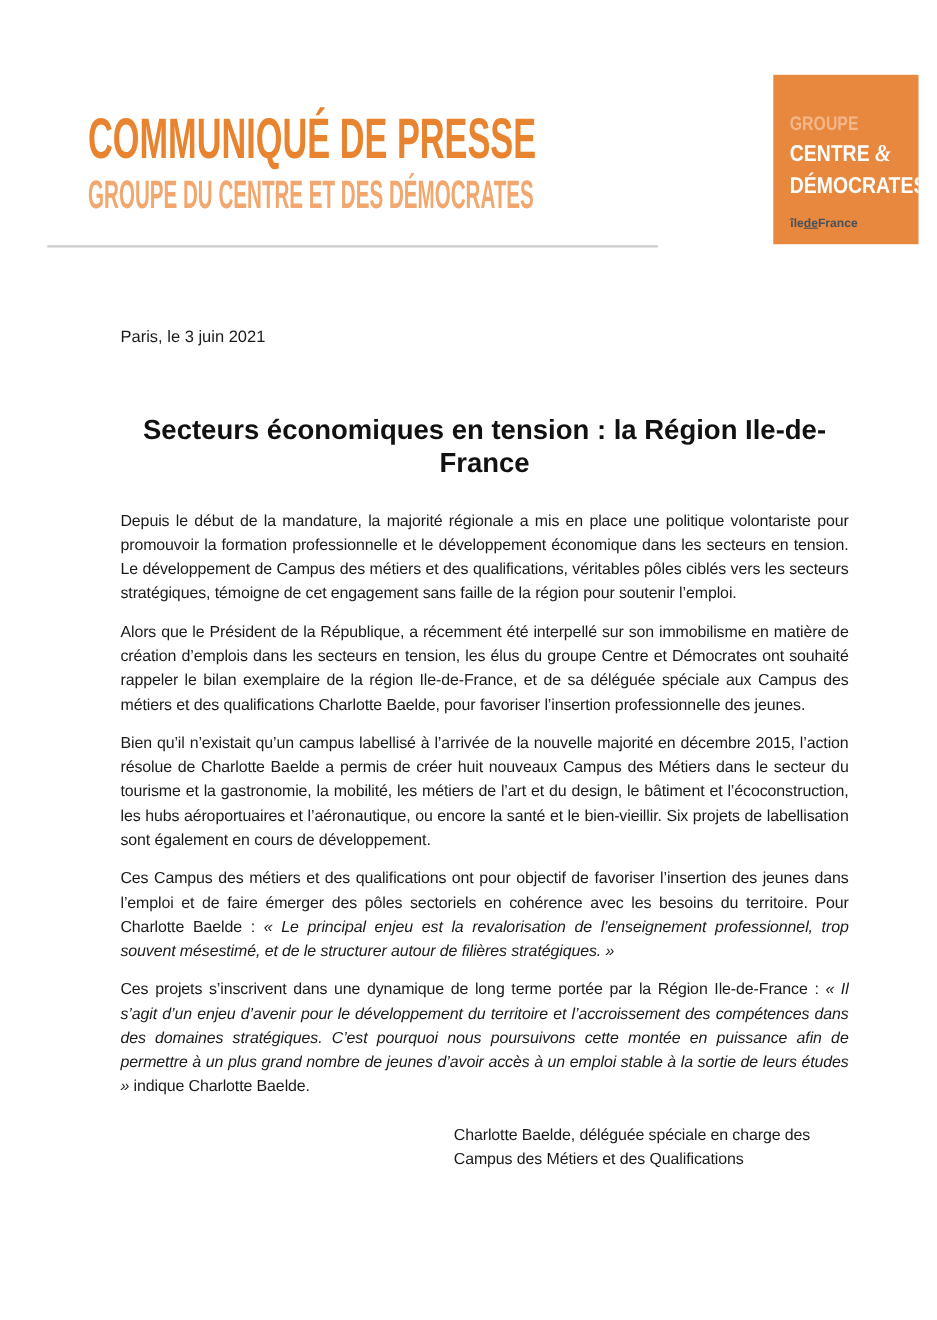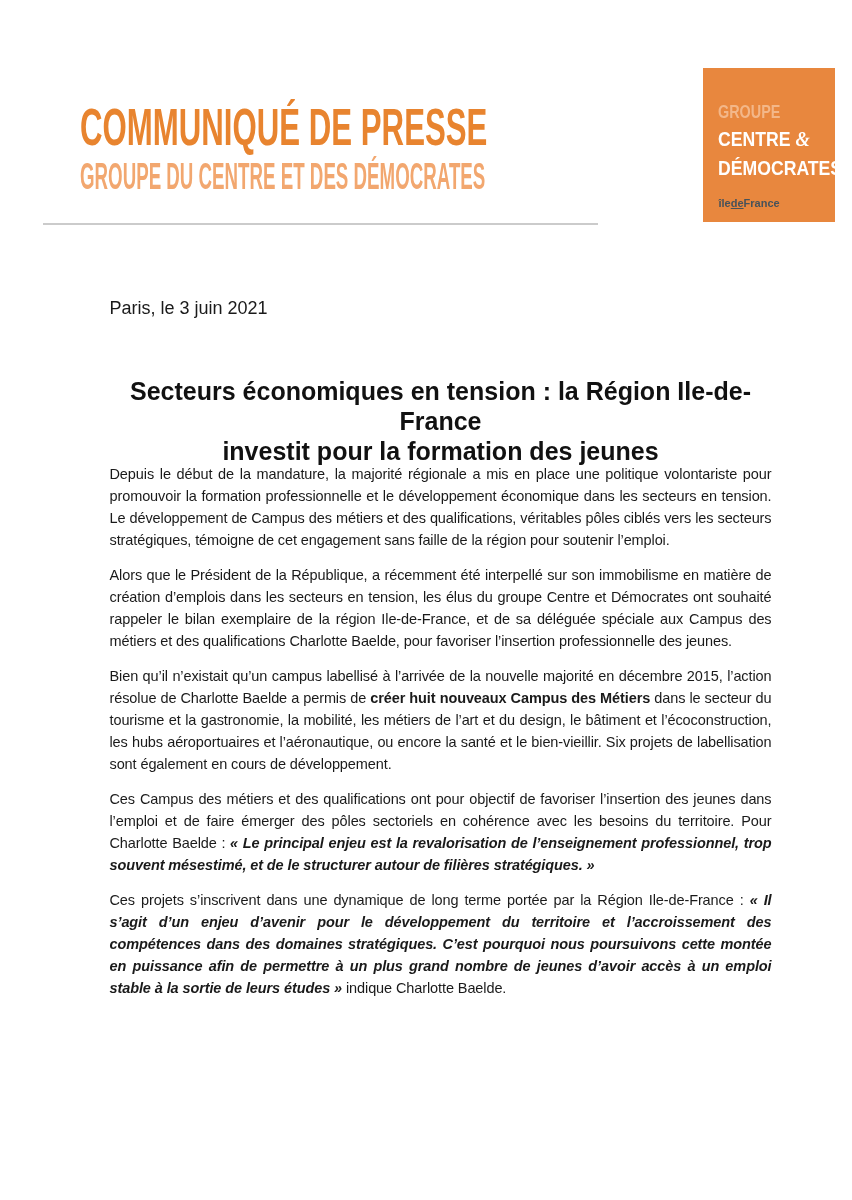--- a/index.html
+++ b/index.html
@@ -99,21 +99,21 @@
     line-height: 16px;
   }
   .logo-region .big { font-size: 11px; }
   .logo-region .small { font-size: 11px; font-weight: bold; text-decoration: underline; }
 
   
   .date-line {
     position: absolute;
     left: 95px;
     top: 298px;
-    font-size: 18px;
+    font-size: 15px;
   }
   .headline {
     position: absolute;
     left: 95px;
     top: 376px;
     width: 662px;
     text-align: center;
     font-size: 25px;
     font-weight: bold;
     line-height: 30px;
@@ -125,21 +125,21 @@
     top: 463px;
     width: 662px;
     font-size: 14.5px;
     letter-spacing: -0.1px;
     line-height: 22px;
     text-align: justify;
   }
   .body-flow p {
     margin: 0 0 13px 0;
   }
-  .b { font-weight: bold; }
+  .b { font-weight: normal; }
   .i { font-style: italic; }
 
   .signature {
     margin: 22px 0 0 303px;
     width: 356px;
     text-align: left;
     line-height: 22px;
     letter-spacing: -0.1px;
   }
 </style>
@@ -161,26 +161,28 @@
     <div class="logo-name-line">DÉMOCRATES</div>
     <div class="logo-region">
       <span class="big">île</span><span class="small">de</span><span class="big">France</span>
     </div>
   </div>
 
   <div class="date-line">Paris, le 3 juin 2021</div>
 
   <div class="headline">
     <div>Secteurs économiques en tension : la Région Ile-de-France</div>
-    <div>investit pour la formation des jeunes</div>
   </div>
 
   <div class="body-flow">
     <div id="paragraphs">
         <p><span>Depuis le début de la mandature, la majorité régionale a mis en place une politique volontariste pour promouvoir la formation professionnelle et le développement économique dans les secteurs en tension. Le développement de Campus des métiers et des qualifications, véritables pôles ciblés vers les secteurs stratégiques, témoigne de cet engagement sans faille de la région pour soutenir l’emploi.</span></p>
         <p><span>Alors que le Président de la République, a récemment été interpellé sur son immobilisme en matière de création d’emplois dans les secteurs en tension, les élus du groupe Centre et Démocrates ont souhaité rappeler le bilan exemplaire de la région Ile-de-France, et de sa déléguée spéciale aux Campus des métiers et des qualifications Charlotte Baelde, pour favoriser l’insertion professionnelle des jeunes.</span></p>
         <p><span>Bien qu’il n’existait qu’un campus labellisé à l’arrivée de la nouvelle majorité en décembre 2015, l’action résolue de Charlotte Baelde a permis de </span><span class="b">créer huit nouveaux Campus des Métiers</span><span> dans le secteur du tourisme et la gastronomie, la mobilité, les métiers de l’art et du design, le bâtiment et l’écoconstruction, les hubs aéroportuaires et l’aéronautique, ou encore la santé et le bien-vieillir. Six projets de labellisation sont également en cours de développement.</span></p>
         <p><span>Ces Campus des métiers et des qualifications ont pour objectif de favoriser l’insertion des jeunes dans l’emploi et de faire émerger des pôles sectoriels en cohérence avec les besoins du territoire. Pour Charlotte Baelde : </span><span class="b i">« Le principal enjeu est la revalorisation de l’enseignement professionnel, trop souvent mésestimé, et de le structurer autour de filières stratégiques. »</span></p>
         <p><span>Ces projets s’inscrivent dans une dynamique de long terme portée par la Région Ile-de-France : </span><span class="b i">« Il s’agit d’un enjeu d’avenir pour le développement du territoire et l’accroissement des compétences dans des domaines stratégiques. C’est pourquoi nous poursuivons cette montée en puissance afin de permettre à un plus grand nombre de jeunes d’avoir accès à un emploi stable à la sortie de leurs études »</span><span> indique Charlotte Baelde.</span></p>
       </div>
+    <div class="signature">
+      <span class="b">Charlotte Baelde</span><span>, déléguée spéciale en charge des Campus des Métiers et des Qualifications</span>
+    </div>
   </div>
 
 </div>
 
 </body></html>

